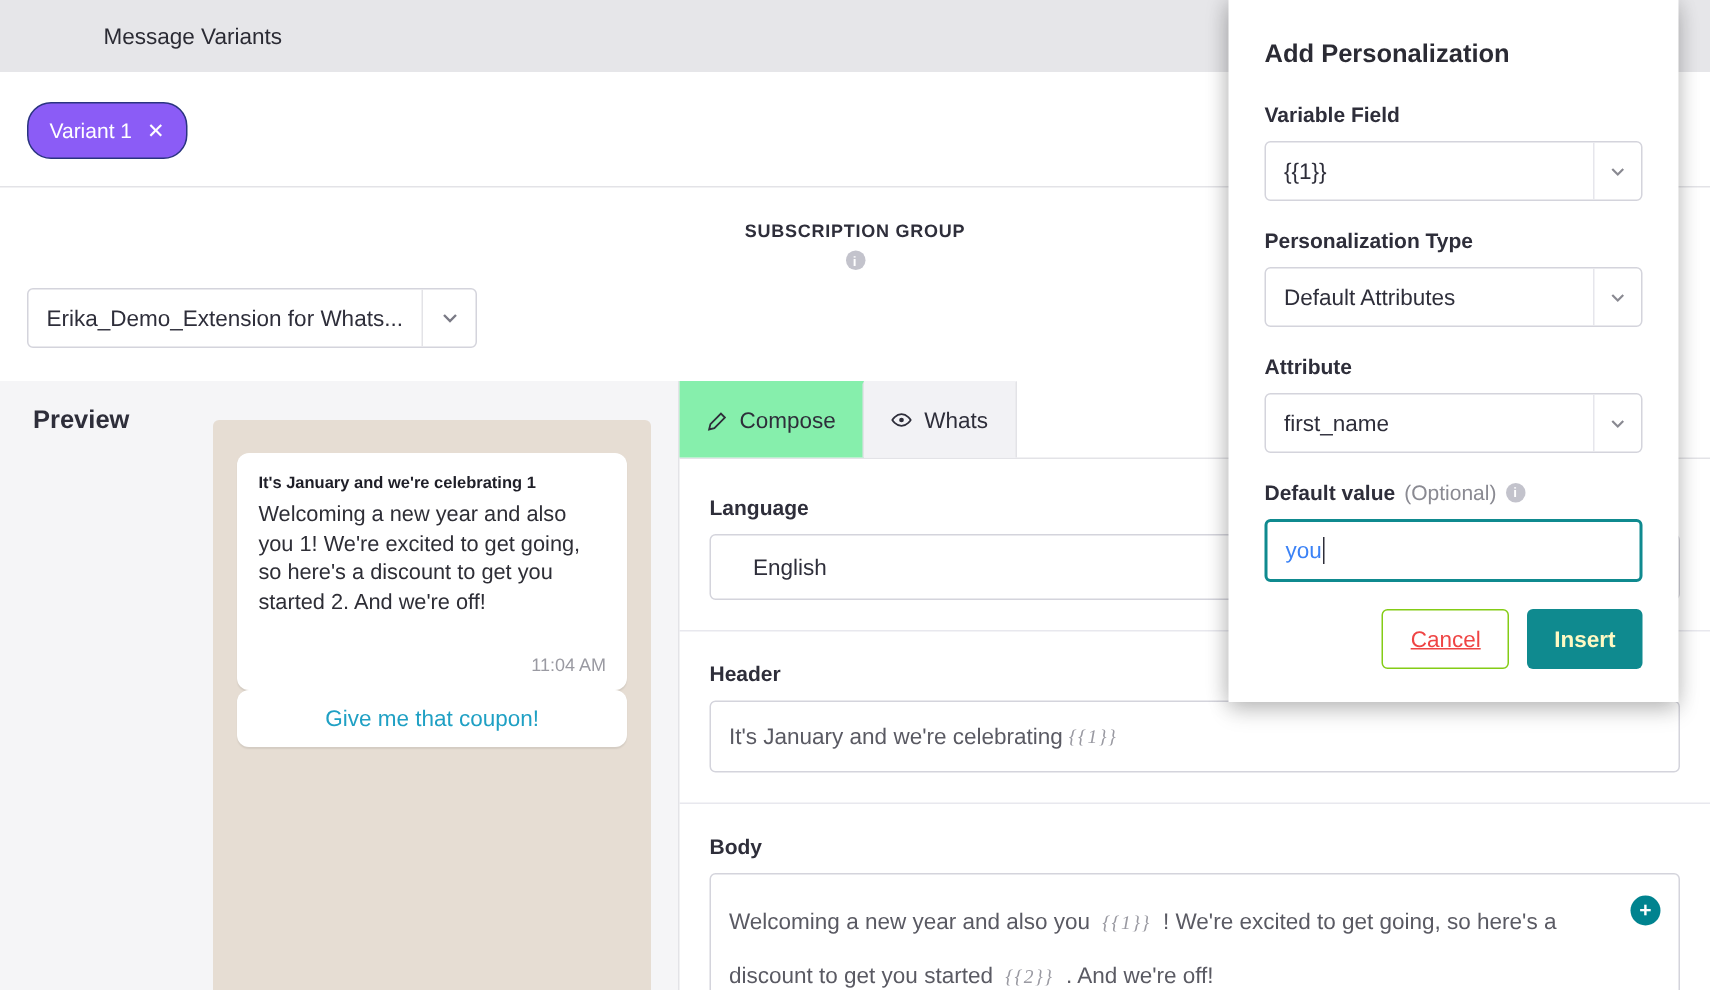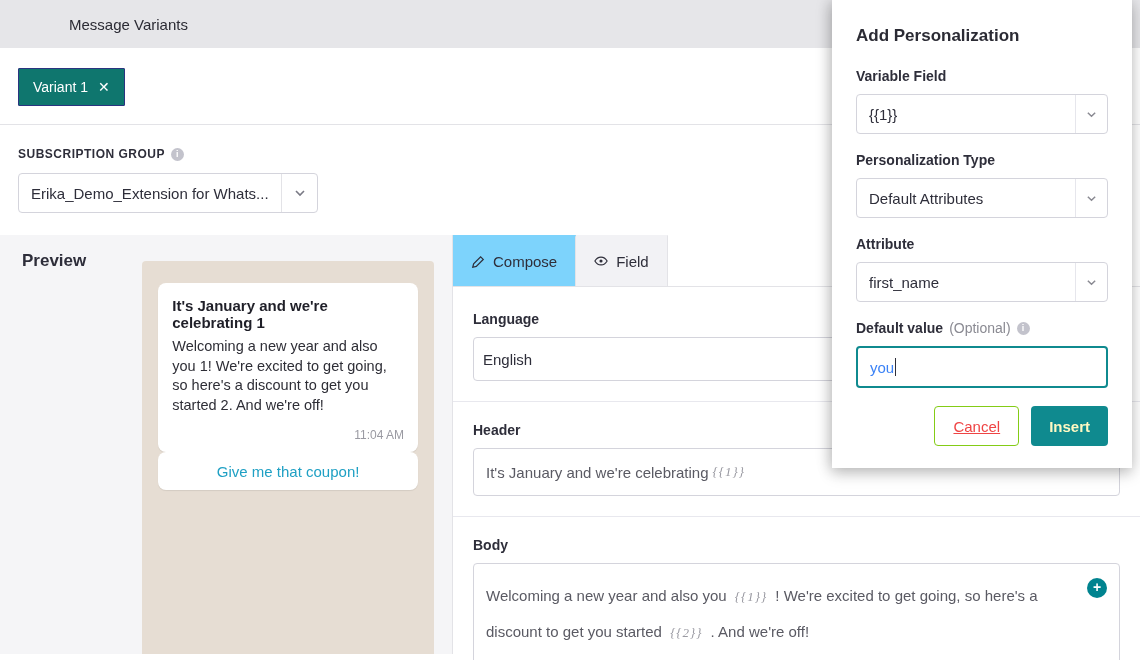--- a/index.html
+++ b/index.html
@@ -4,65 +4,65 @@
 <style>
   * { box-sizing: border-box; margin: 0; padding: 0; }
   html, body { width: 1140px; height: 660px; font-family: -apple-system, BlinkMacSystemFont, "Segoe UI", Helvetica, Arial, sans-serif; color: #2e2e3a; background: #fff; overflow: hidden; }
   
   
   .top-header { height: 48px; background: #e6e6e9; display: flex; align-items: center; padding: 0 22px; }
   .top-header h1 { font-size: 15px; font-weight: 400; color: #2b2b34; margin-left: 47px; }
 
   
   .variant-bar { padding: 20px 18px 18px; border-bottom: 1px solid #e3e3e7; }
-  .variant-chip { display: inline-flex; align-items: center; background: #0f766e; border: 1px solid #2a3480; color: #fff; font-size: 14px; border-radius: 1px; height: 38px; padding: 0 14px; gap: 10px; cursor: pointer; }
+  .variant-chip { display: inline-flex; align-items: center; background: #8b5cf6; border: 1px solid #2a3480; color: #fff; font-size: 14px; border-radius: 16px; height: 38px; padding: 0 14px; gap: 10px; cursor: pointer; }
   .variant-chip .x { font-size: 14px; }
 
   
   .sub-group { padding: 22px 18px 22px; }
-  .sub-label { font-size: 12px; font-weight: 700; letter-spacing: 0.5px; color: #2e2e3a; display: flex; align-items: center; gap: 6px; }
+  .sub-label { font-size: 12px; font-weight: 700; letter-spacing: 0.5px; color: #2e2e3a; display: flex; align-items: center; gap: 6px; flex-direction: column; }
   .info-icon { width: 13px; height: 13px; border-radius: 50%; background: #c3c3cc; display: inline-flex; align-items: center; justify-content: center; font-size: 9px; color: #fff; font-weight: 700; }
   .select-box { margin-top: 12px; width: 300px; height: 40px; border: 1px solid #d4d4dc; border-radius: 4px; display: flex; align-items: center; overflow: hidden; background: #fff; }
   .select-box .val { flex: 1; padding: 0 12px; font-size: 15px; color: #2e2e3a; white-space: nowrap; overflow: hidden; text-overflow: ellipsis; }
   .select-box .caret { width: 36px; height: 100%; border-left: 1px solid #e3e3e7; display: flex; align-items: center; justify-content: center; color: #7a7a85; }
 
   
   .cols { display: flex; height: calc(100% - 48px - 77px - 116px); }
   
   
   .preview-col { width: 452px; background: #f5f5f7; display: flex; flex-direction: row; }
   .preview-head { height: 52px; display: flex; align-items: center; padding: 0 22px; font-size: 17px; font-weight: 700; color: #2e2e3a; background: #f5f5f7; }
   .preview-canvas { flex: 1; background: #e6ddd3; margin: 26px 18px 0 34px; border-radius: 4px 4px 0 0; padding: 22px 16px 0; }
   .chat-card { background: #fff; border-radius: 8px; padding: 14px 14px 10px; box-shadow: 0 1px 1px rgba(0,0,0,0.08); }
-  .chat-title { font-size: 15px; font-weight: 700; color: #1f1f28; margin-bottom: 6px; }
+  .chat-title { font-size: 11px; font-weight: 700; color: #1f1f28; margin-bottom: 6px; }
   .chat-body { font-size: 14.5px; line-height: 1.35; color: #2e2e36; }
-  .chat-time { text-align: right; font-size: 12px; color: #9a9aa2; margin-top: 13px; }
+  .chat-time { text-align: right; font-size: 12px; color: #9a9aa2; margin-top: 24px; }
   .chat-btn { height: 38px; background: #fff; border-radius: 8px; display: flex; align-items: center; justify-content: center; font-size: 15px; color: #1fa0c4; box-shadow: 0 1px 1px rgba(0,0,0,0.08); cursor: pointer; }
 
   
   .compose-col { flex: 1; background: #fff; position: relative; border-left: 1px solid #e3e3e7; }
   .tab-strip { display: flex; height: 52px; border-bottom: 1px solid #e3e3e7; }
   .tab { display: flex; align-items: center; gap: 8px; padding: 0 18px; font-size: 15px; color: #2e2e3a; border-right: 1px solid #e3e3e7; border-top: 1px solid transparent; cursor: pointer; }
-  .tab.active { background: #7dd3fc; border-top: 2px solid transparent; }
+  .tab.active { background: #86efac; border-top: 2px solid transparent; }
   .tab.inactive { background: #f2f2f5; }
   .tab svg, .tab .ico { width: 14px; height: 14px; }
 
   .form-area { padding: 24px 20px; }
   .field-label { font-size: 14px; font-weight: 700; color: #2e2e3a; margin-bottom: 10px; }
-  .lang-box { border: 1px solid #d4d4dc; border-radius: 4px; height: 44px; display: flex; align-items: center; padding: 0 9px; font-size: 15px; margin-bottom: 6px; }
+  .lang-box { border: 1px solid #d4d4dc; border-radius: 4px; height: 44px; display: flex; align-items: center; padding: 0 28px; font-size: 15px; margin-bottom: 6px; }
   .section-divider { border-top: 1px solid #e8e8ee; margin: 20px -20px; }
   
   .header-box { border: 1px solid #d4d4dc; border-radius: 4px; height: 48px; display: flex; align-items: center; padding: 0 12px; font-size: 15px; color: #5a5a63; margin-bottom: 14px; }
   .liquid-tag { font-family: Georgia, serif; font-style: italic; font-size: 13px; color: #9a9aa2; margin: 0 4px; letter-spacing: 1px; }
 
   .body-box { border: 1px solid #d4d4dc; border-radius: 4px; padding: 14px 40px 14px 12px; font-size: 15px; color: #5a5a63; line-height: 2.4; position: relative; }
   .add-btn { position: absolute; right: 12px; top: 14px; width: 20px; height: 20px; border-radius: 50%; background: #00838f; color: #fff; display: flex; align-items: center; justify-content: center; font-size: 14px; font-weight: 700; cursor: pointer; }
 
   
-  .side-panel { position: absolute; right: 8px; top: 0; width: 300px; background: #fff; box-shadow: -2px 0 14px rgba(0,0,0,0.18), 0 6px 14px rgba(0,0,0,0.18); padding: 26px 24px 22px; }
+  .side-panel { position: absolute; right: 21px; top: 0; width: 300px; background: #fff; box-shadow: -2px 0 14px rgba(0,0,0,0.18), 0 6px 14px rgba(0,0,0,0.18); padding: 26px 24px 22px; }
   .side-panel h2 { font-size: 17px; font-weight: 700; color: #2b2b34; margin-bottom: 22px; }
   .sp-field { margin-bottom: 18px; }
   .sp-label { font-size: 14px; font-weight: 700; color: #2e2e3a; margin-bottom: 10px; display: flex; align-items: center; gap: 6px; }
   .sp-label .opt { font-weight: 400; color: #8a8a92; }
   .sp-select { border: 1px solid #d4d4dc; border-radius: 4px; height: 40px; display: flex; align-items: center; overflow: hidden; }
   .sp-select .v { flex: 1; padding: 0 12px; font-size: 15px; color: #2e2e3a; }
   .sp-select .c { width: 32px; height: 100%; border-left: 1px solid #e6e6ec; display: flex; align-items: center; justify-content: center; color: #8a8a92; }
   .sp-input { border: 2px solid #0f8a8f; border-radius: 4px; height: 42px; display: flex; align-items: center; padding: 0 12px; font-size: 15px; color: #3b82f6; }
   .sp-input .cursor { display: inline-block; width: 1px; height: 18px; background: #2e2e3a; margin-left: 1px; animation: blink 1s step-end infinite; }
   @keyframes blink { 50% { opacity: 0; } }
@@ -124,21 +124,21 @@
         <svg class="ico" viewBox="0 0 16 16">
             <path d="M2 14l1-4 8-8 3 3-8 8-4 1z" fill="none" stroke="#2e2e3a" stroke-width="1.4"></path>
           </svg>
         <span>Compose</span>
       </div>
       <div class="tab inactive">
         <svg class="ico" viewBox="0 0 16 16">
             <path d="M1 8s2.5-4.5 7-4.5S15 8 15 8s-2.5 4.5-7 4.5S1 8 1 8z" fill="none" stroke="#2e2e3a" stroke-width="1.3"></path>
             <circle cx="8" cy="8" r="1.8" fill="#2e2e3a"></circle>
           </svg>
-        <span>Field</span>
+        <span>Whats</span>
       </div>
     </div>
 
     <div class="form-area">
       <div class="field-label">Language</div>
       <div class="lang-box">
         <span>English</span>
       </div>
 
       <div class="section-divider"></div>

